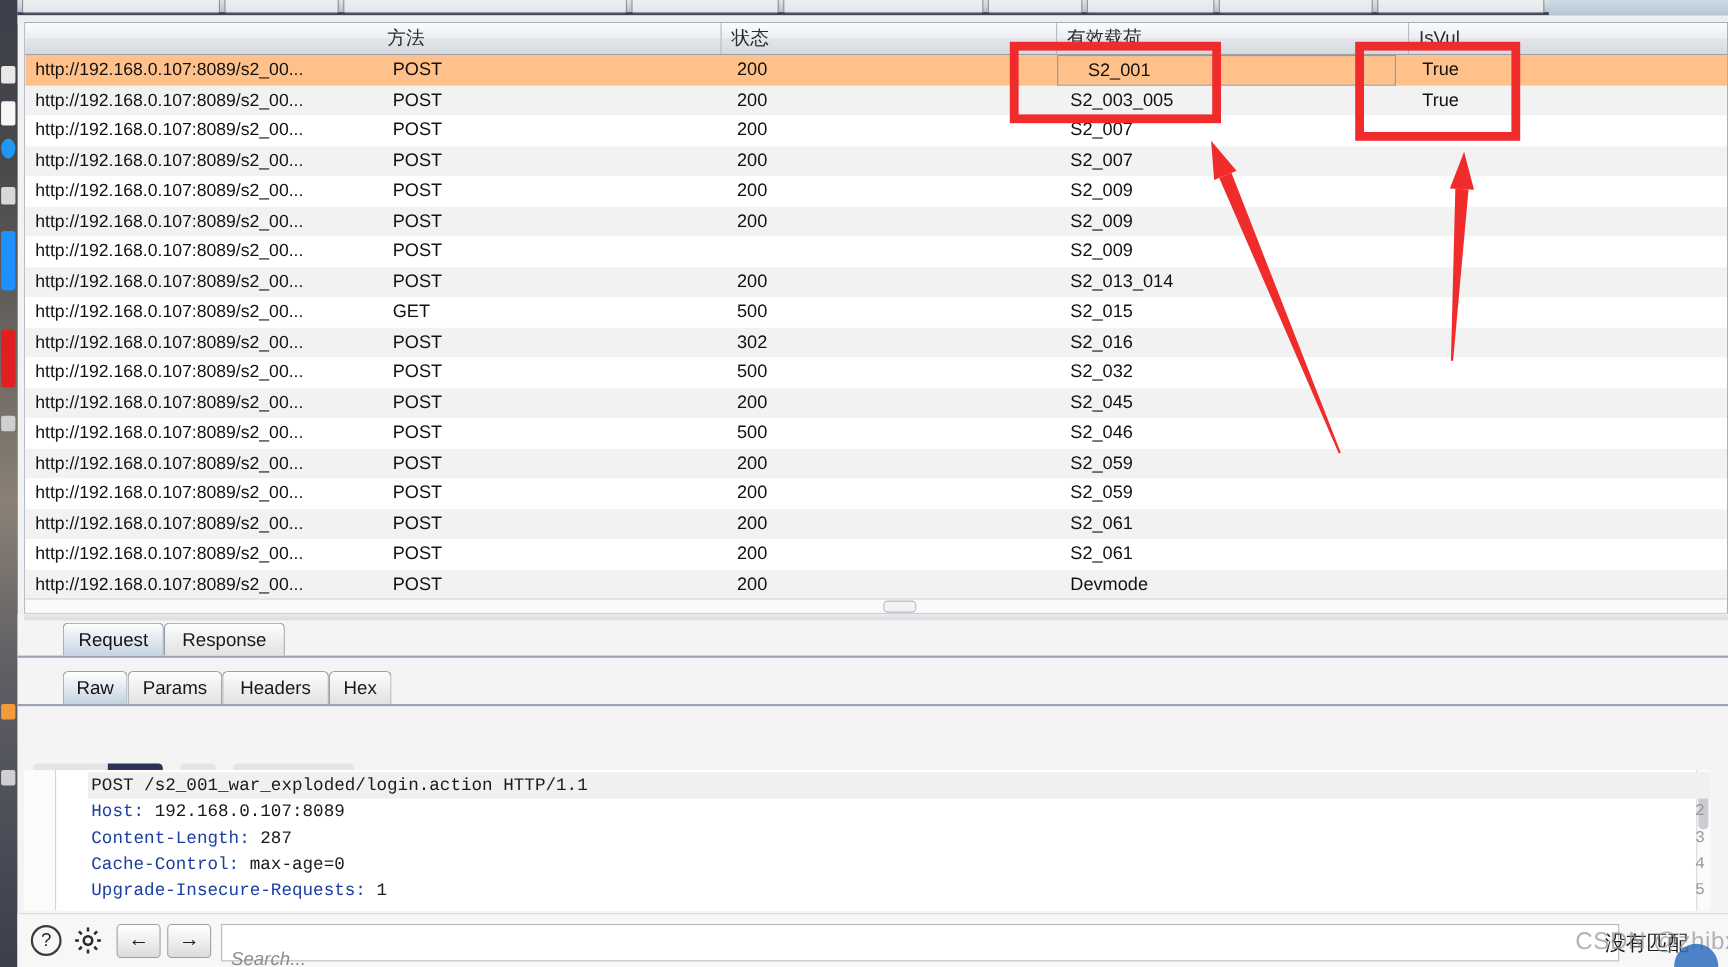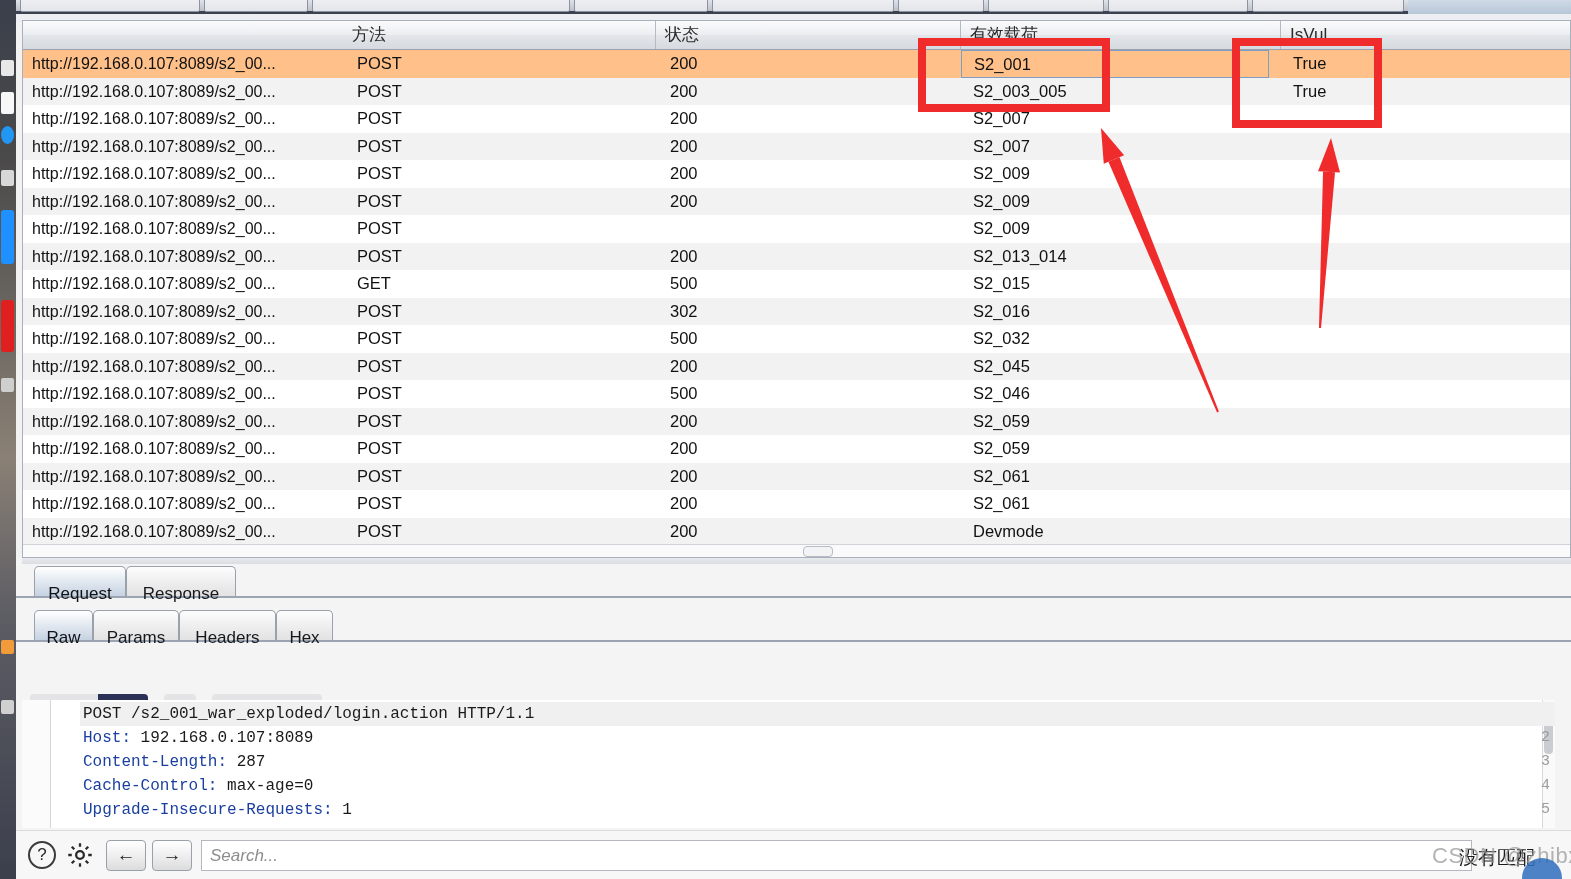--- a/index.html
+++ b/index.html
@@ -89,22 +89,23 @@
   .tabstrip{position:absolute;left:0;width:1555px;}
   .tabstrip .strip-line{
     position:absolute;left:0;bottom:0;width:100%;height:2px;background:#9aa4b2;
   }
   .tabbtn{
     position:absolute;bottom:2px;
     background:linear-gradient(180deg,#fdfdfd 0%,#ececec 60%,#e2e2e2 100%);
     border:1px solid #9aa1ab;border-bottom:none;
     border-radius:5px 5px 0 0;
     font-size:17px;color:#16181c;
-    padding:12px 10px;height:30px;line-height:29px;box-sizing:border-box;
+    padding:0 10px;height:30px;line-height:29px;box-sizing:border-box;
     white-space:nowrap;
+    margin-left:23px;
   }
   .tabbtn.active{
     background:linear-gradient(180deg,#ffffff 0%,#dfe6ef 55%,#c5d2e1 100%);
     color:#101216;
   }
   
   #format-bar{position:absolute;left:0;top:100px;width:1534px;height:40px;margin-top:36px;}
   .seg{
     position:absolute;top:0;height:30px;line-height:29px;
     font-size:17px;border-radius:4px;box-sizing:border-box;
@@ -155,24 +156,24 @@
     border:2px solid #3b3b3b;box-sizing:border-box;
     font-size:17px;line-height:24px;text-align:center;color:#2a2a2a;
   }
   .navbtn{
     position:absolute;top:9px;width:40px;height:31px;
     background:linear-gradient(180deg,#ffffff 0%,#ededed 55%,#dcdcdc 100%);
     border:1px solid #9aa0a8;border-radius:4px;box-sizing:border-box;
     font-size:19px;line-height:28px;text-align:center;color:#202020;
   }
   #search-input{
-    position:absolute;left:185px;top:9px;width:1271px;height:31px;
+    position:absolute;left:185px;top:9px;width:1271px;height:17px;
     background:#ffffff;border:1px solid #b5b9bf;box-sizing:border-box;
     font-size:17px;font-style:italic;color:#8d8d8d;
-    padding:0 8px;line-height:29px;
+    padding:16px 8px;line-height:29px;
   }
   #no-match{
     position:absolute;left:1443px;top:14px;font-size:19px;color:#1c1c1c;white-space:nowrap;
   }
   
   .anno-box{position:absolute;border:8px solid #ef2b2b;box-sizing:border-box;pointer-events:none;}
   #anno-arrows{position:absolute;left:0;top:0;width:1571px;height:879px;pointer-events:none;}
   
   #watermark{
     position:absolute;left:1432px;top:843px;font-size:22px;color:rgba(150,150,150,.72);
@@ -220,21 +221,21 @@
         <div class="th" style="left: 320px; width: 313px;">方法</div>
         <div class="th" style="left: 633px; width: 305px;">状态</div>
         <div class="th" style="left: 938px; width: 320px;">有效载荷</div>
         <div class="th" style="left: 1258px; width: 291px; border-right: none;">IsVul</div>
       </div>
     <div id="table-body">
         <div class="trow selected">
           <div class="cell c-url" style="left: 0px; width: 320px;">http://192.168.0.107:8089/s2_00...</div>
           <div class="cell" style="left: 320px; width: 313px; padding-left: 14px;">POST</div>
           <div class="cell" style="left: 633px; width: 305px; padding-left: 14px;">200</div>
-          <div class="cell cell-editing" style="left: 938px; width: 308px; padding-left: 12px;">S2_001</div>
+          <div class="cell cell-editing" style="left: 938px; width: 308px; padding-left: 27px;">S2_001</div>
           <div class="cell" style="left: 1258px; width: 291px; padding-left: 12px;">True</div>
         </div>
         <div class="trow odd">
           <div class="cell c-url" style="left: 0px; width: 320px;">http://192.168.0.107:8089/s2_00...</div>
           <div class="cell" style="left: 320px; width: 313px; padding-left: 14px;">POST</div>
           <div class="cell" style="left: 633px; width: 305px; padding-left: 14px;">200</div>
           <div class="cell" style="left: 938px; width: 320px; padding-left: 12px;">S2_003_005</div>
           <div class="cell" style="left: 1258px; width: 291px; padding-left: 12px;">True</div>
         </div>
         <div class="trow even">

